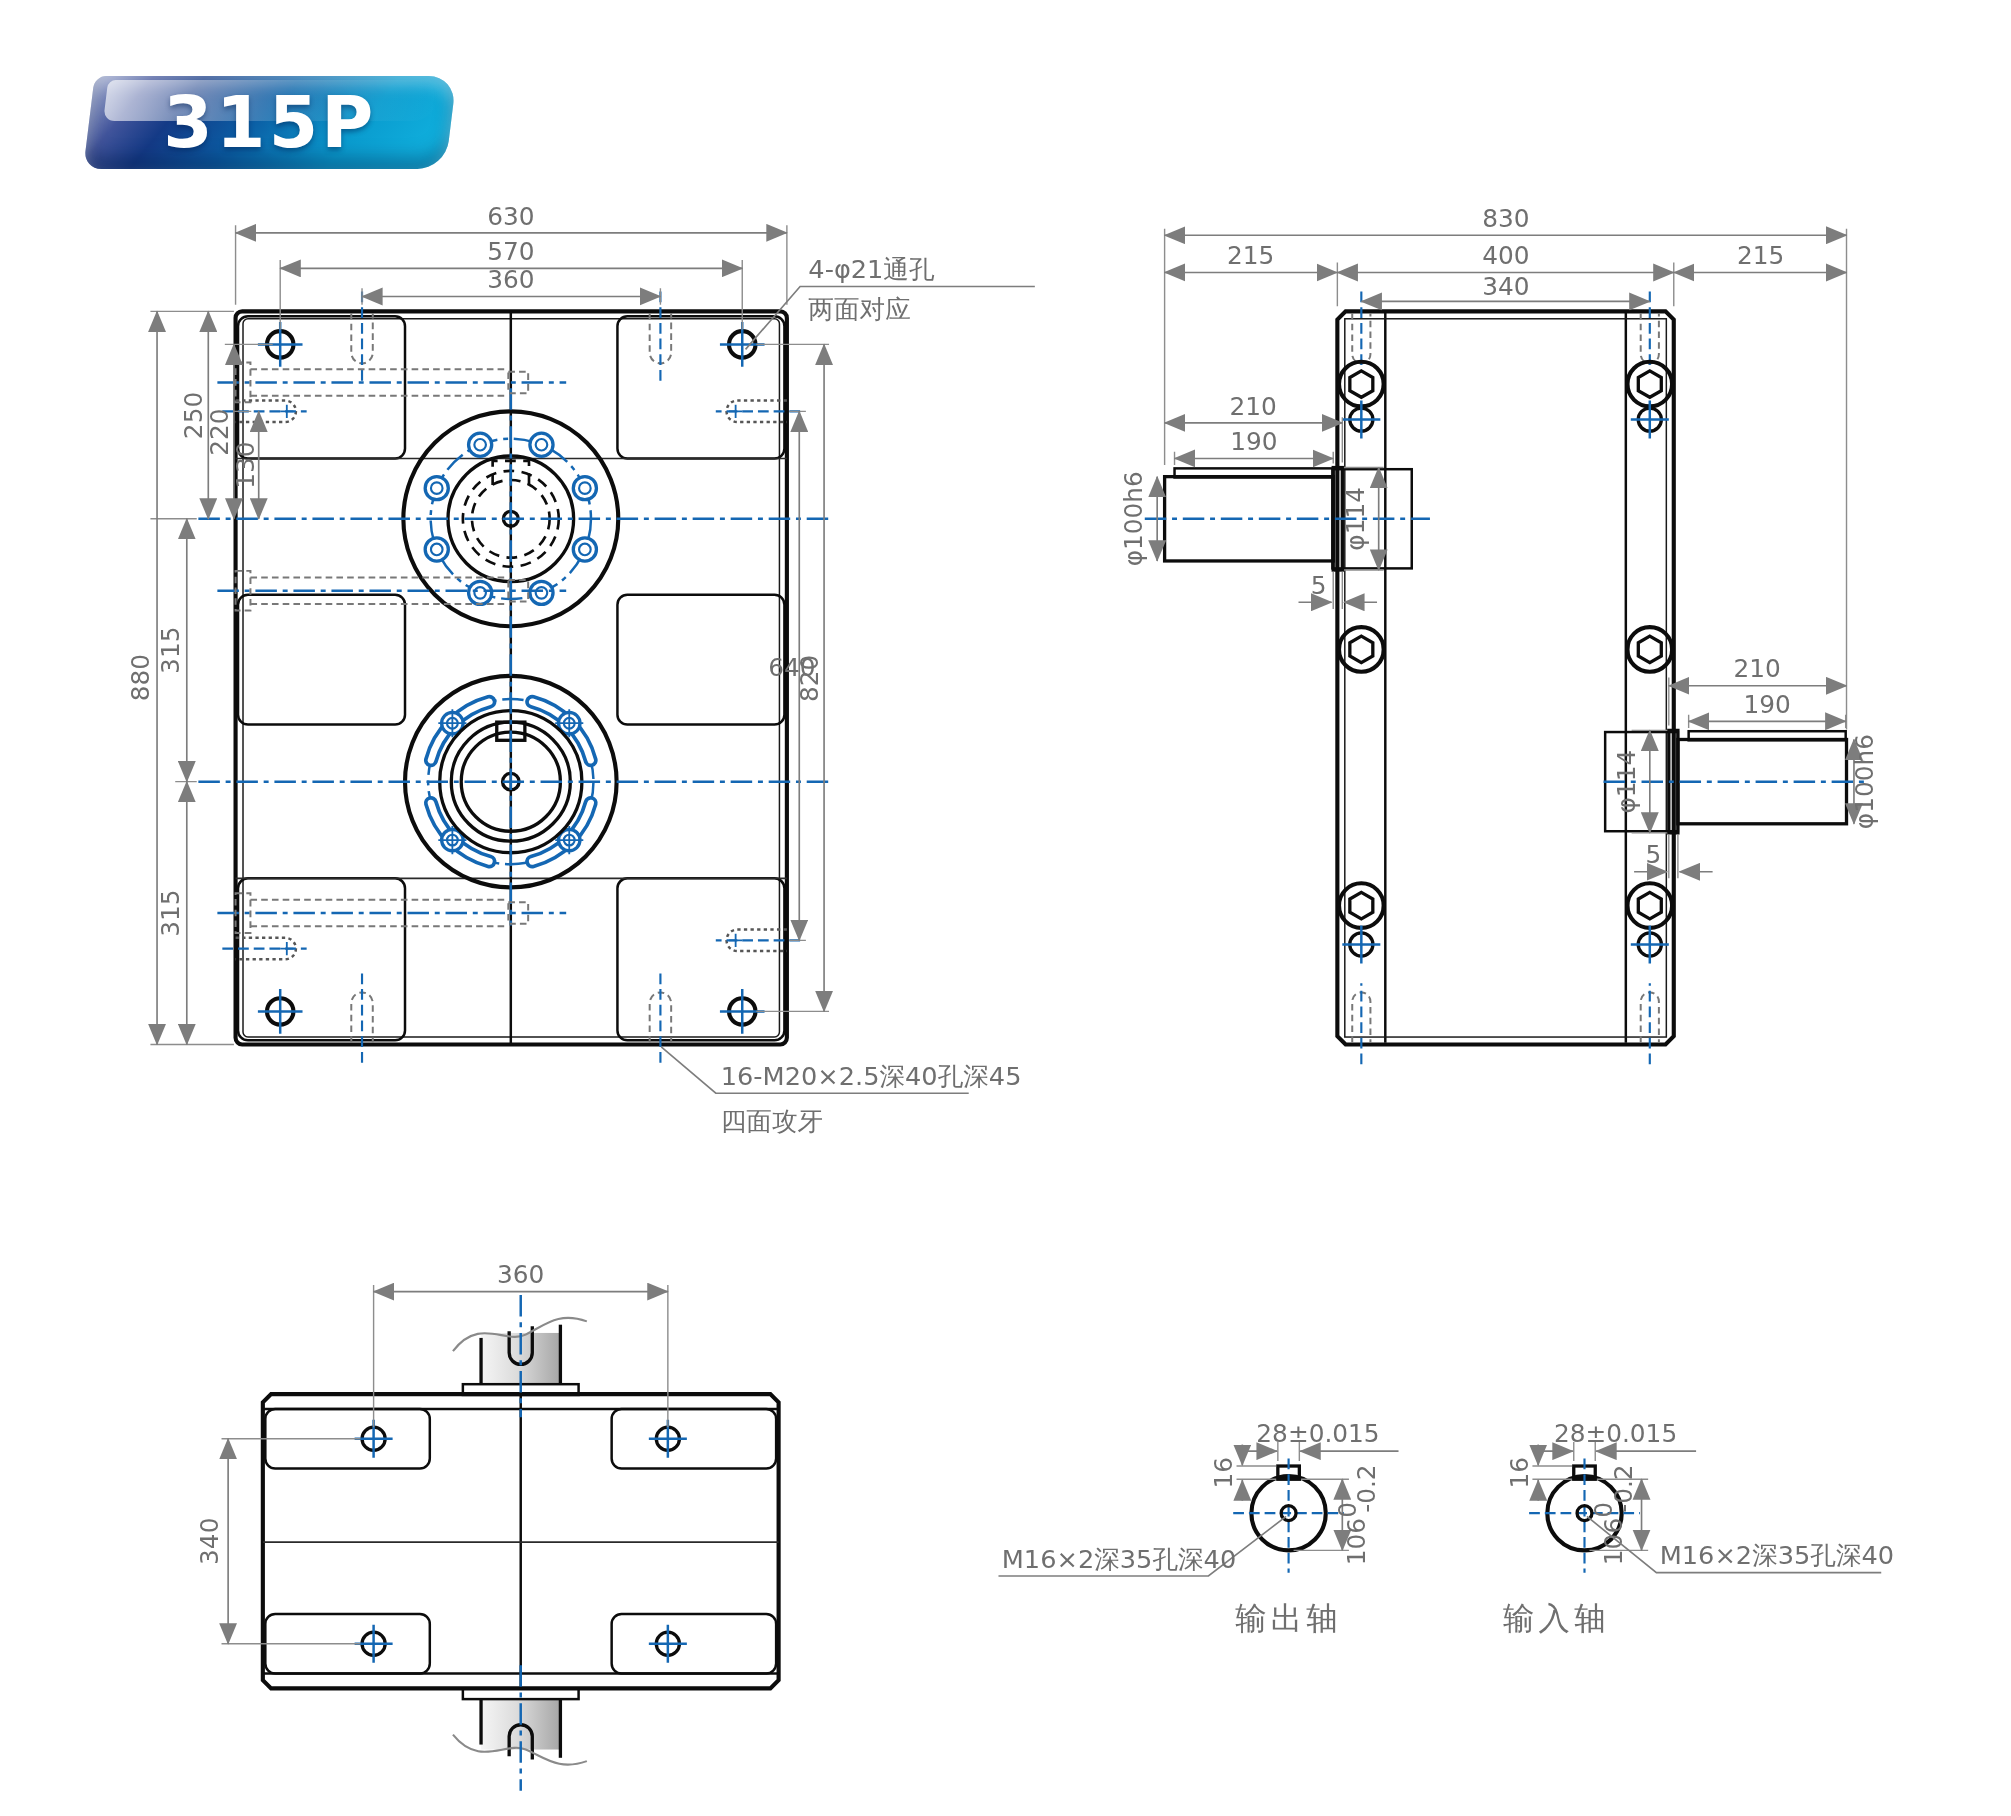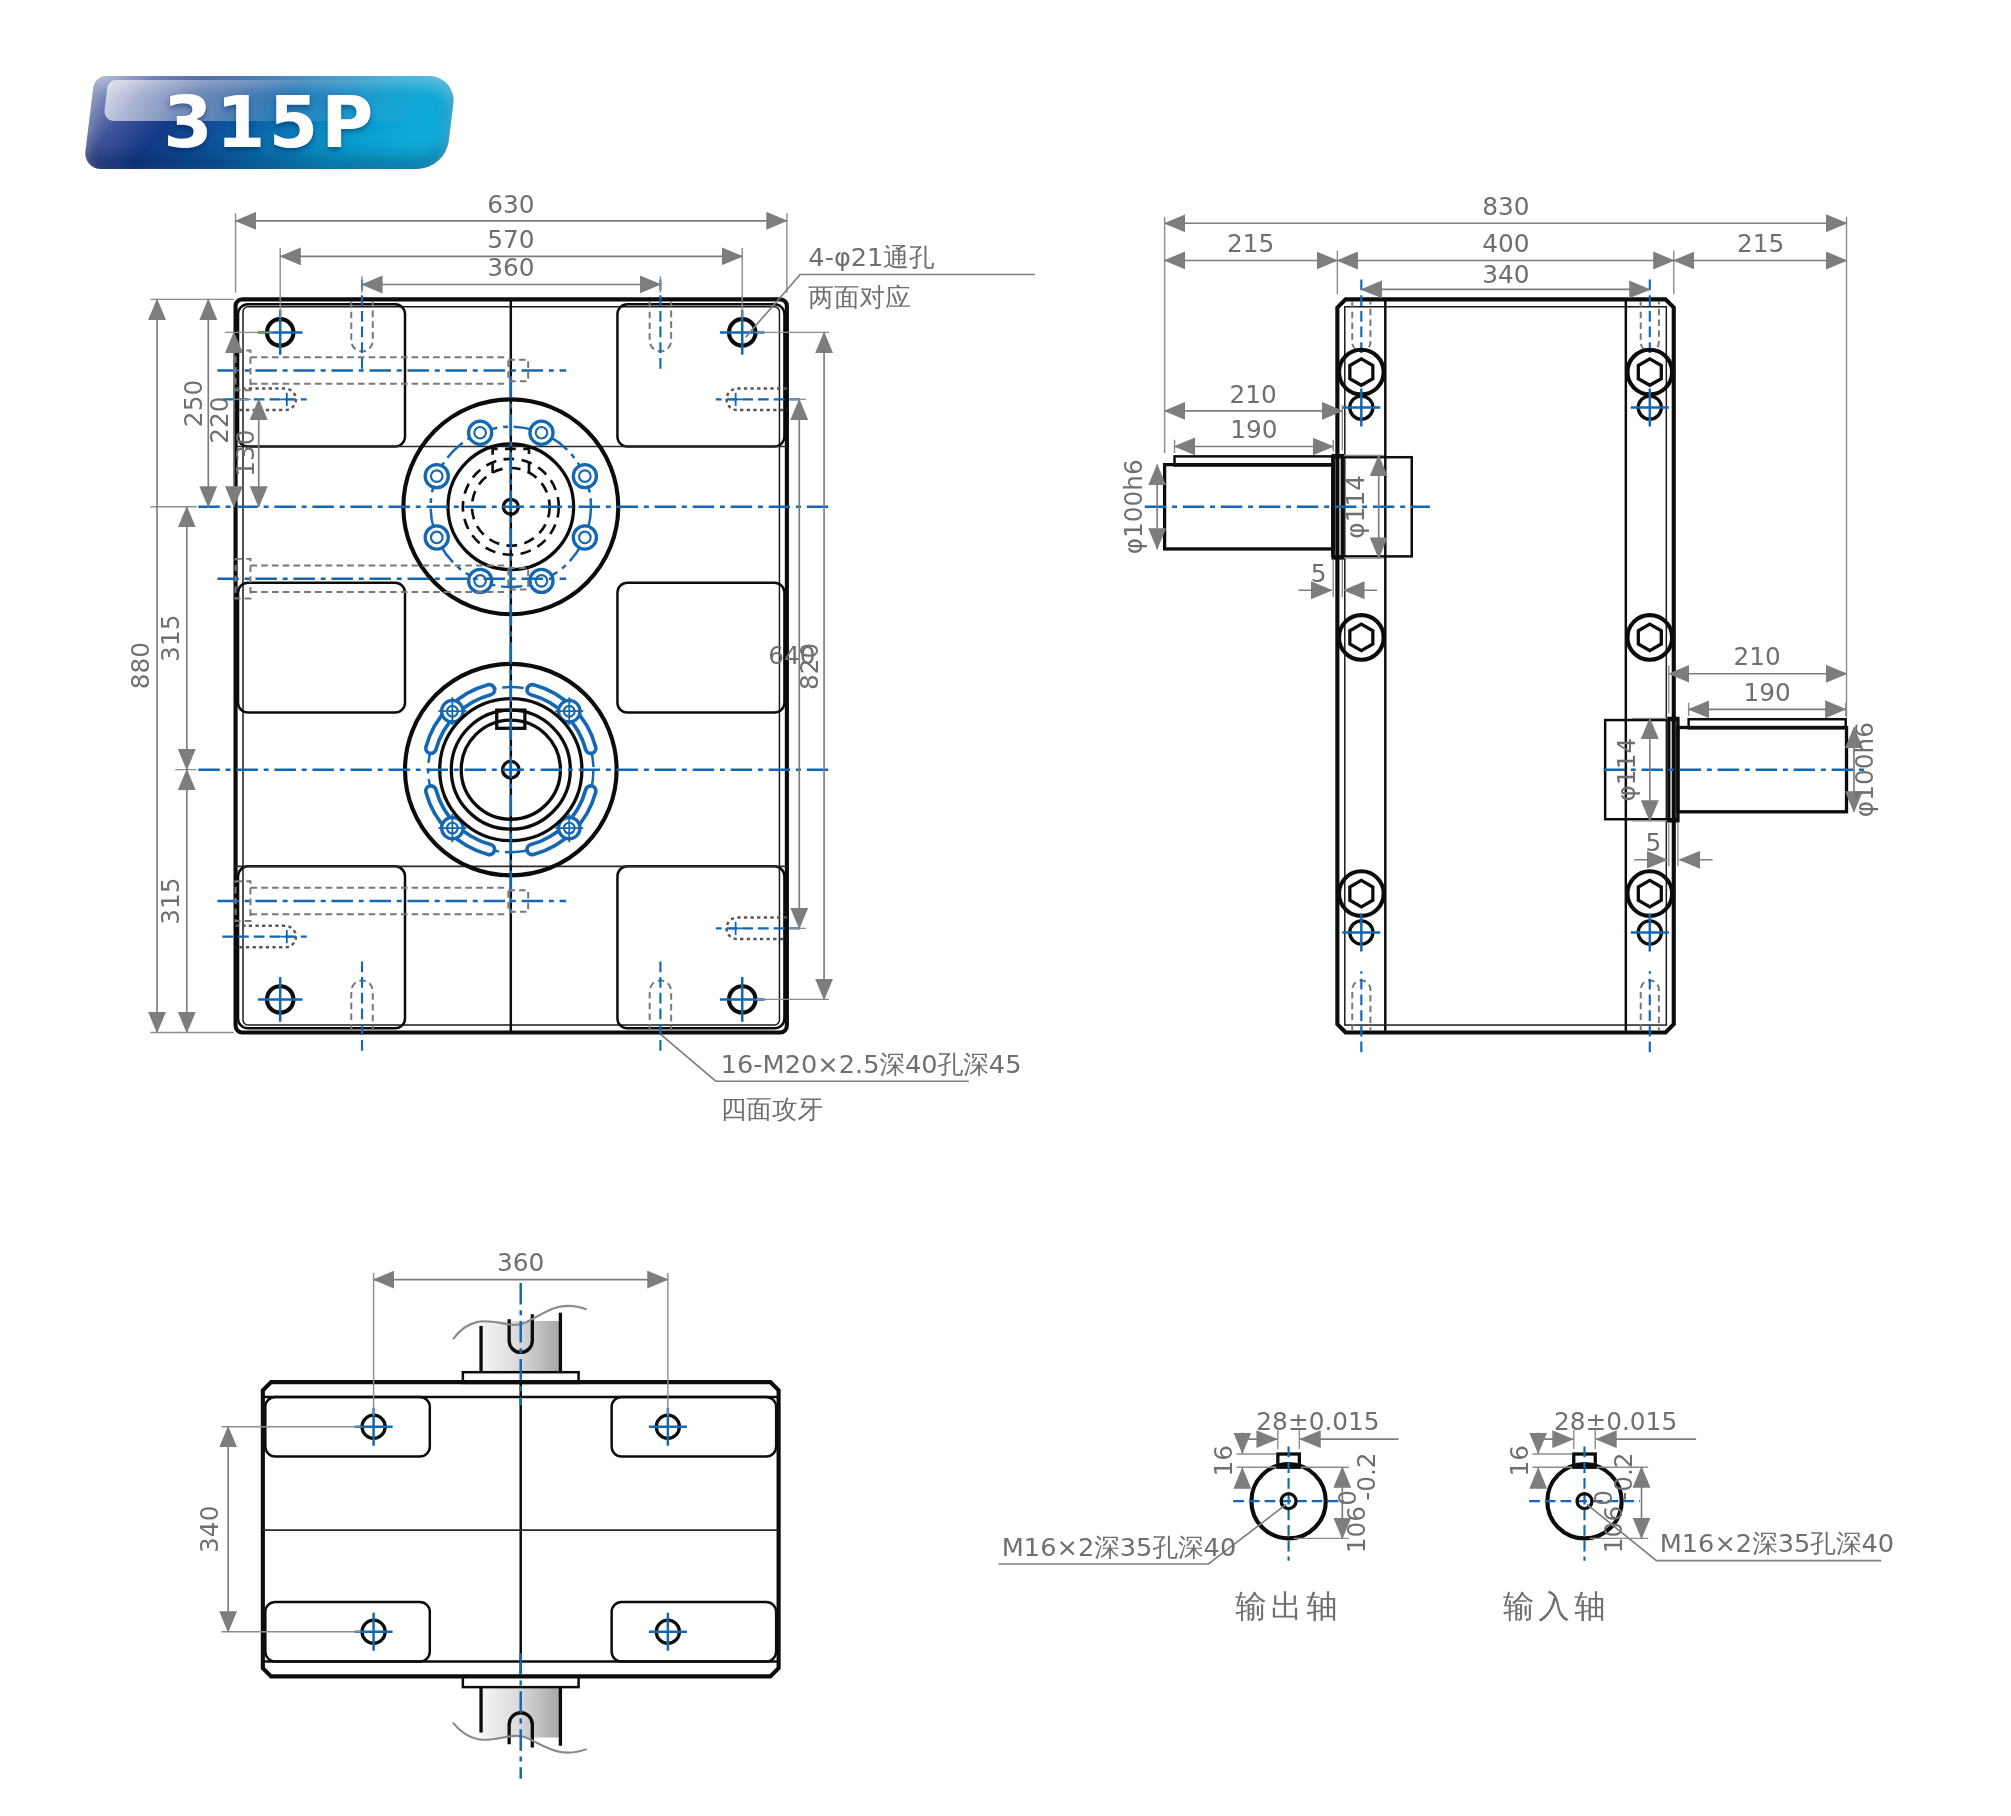--- a/index.html
+++ b/index.html
@@ -1,18 +1,18 @@
 <!DOCTYPE html>
 <html style="font-size:13.2px"><head>
 <meta charset="utf-8">
 <style>
   html,body{margin:0;padding:0;background:#ffffff;}
   .canvas{position:relative;width:2011px;height:1817px;background:#ffffff;overflow:hidden;
           font-family:"DejaVu Sans",sans-serif;}
-  .svgwrap{position:absolute;left:0;top:0;width:2011px;height:1696px;}
+  .svgwrap{position:absolute;left:0;top:12px;width:2011px;height:1696px;}
 
   
   .badge{position:absolute;left:89px;top:76px;width:362px;height:93px;
          transform:skewX(-7deg);border-radius:11.6px 28px 28px 18px;
          background:linear-gradient(125deg,#a9b4d6 0%,#41549b 14%,#143a86 26%,#0b5ca3 45%,#0a9ccf 72%,#12b6e2 100%);
          box-shadow:inset 0 8.3px 15px rgba(255,255,255,.35), inset 0 -11.6px 18px rgba(0,20,60,.35);}
   .badge:before{content:"";position:absolute;left:4%;top:4%;width:92%;height:44%;
          border-radius:10px 21.5px 33px 15px;
          background:linear-gradient(100deg,rgba(255,255,255,.65),rgba(255,255,255,.12) 55%,rgba(255,255,255,0));}
   .badge span{position:absolute;left:0;top:0;width:100%;height:100%;display:flex;align-items:center;justify-content:center;

